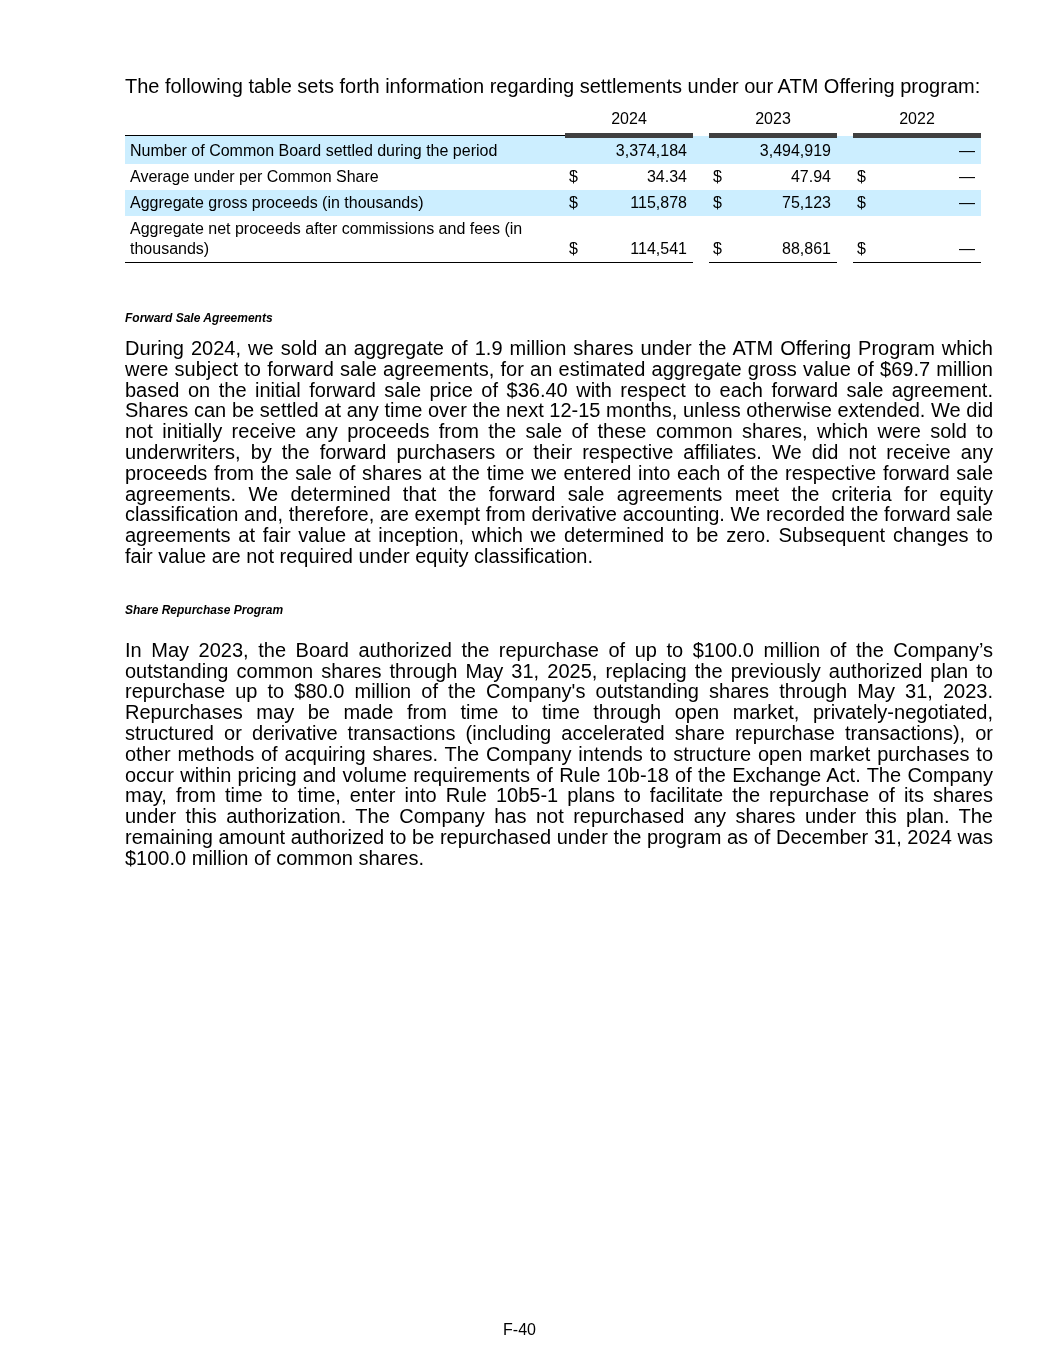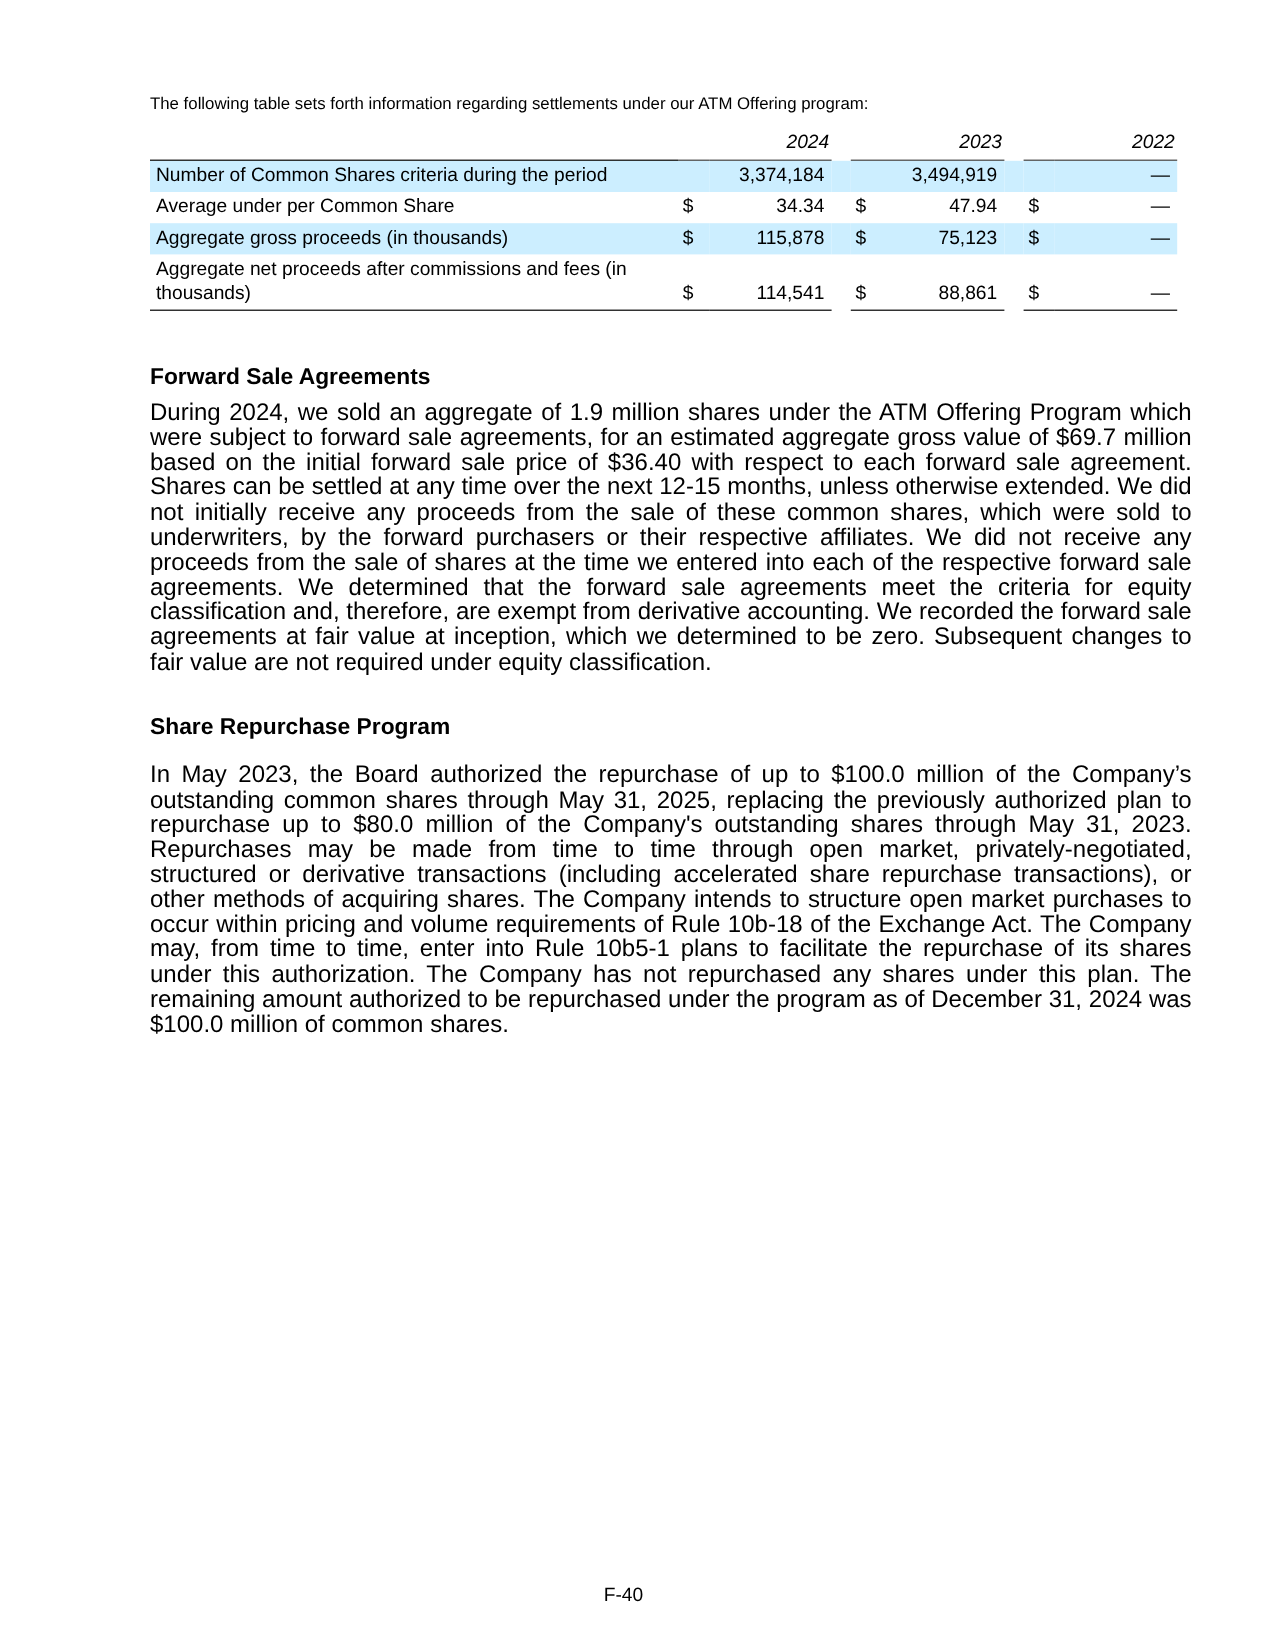--- a/index.html
+++ b/index.html
@@ -9,55 +9,55 @@
     width: 1055px;
     height: 1365px;
     background: #ffffff;
     font-family: "Liberation Sans", "DejaVu Sans", sans-serif;
     font-size: 16px;
     color: #000000;
     padding: 76px 62px 0 125px;
     overflow: hidden;
   }
   .intro {
-    font-size: 14px;
+    font-size: 20px;
     line-height: 21px;
     margin-bottom: 9px;
   }
   table.atm-table {
     border-collapse: collapse;
     table-layout: fixed;
     width: 856px;
   }
   .atm-table th, .atm-table td {
     font-size: 16px;
     font-weight: normal;
     vertical-align: bottom;
     padding: 3px 2px;
     line-height: 20px;
   }
   .atm-table thead th { padding-bottom: 4px; }
   .atm-table th.grp {
-    text-align: right;
-    border-bottom: 1px solid #404040;
-    font-style: italic;
+    text-align: center;
+    border-bottom: 5px solid #404040;
   }
   .atm-table th.lbl-h {
     border-bottom: 1px solid #000;
   }
   .atm-table td.lbl { text-align: left; padding-left: 5px; }
   .atm-table td.usd { text-align: left; padding-left: 4px; }
   .atm-table td.amt { text-align: right; padding-right: 6px; }
   .atm-table tr.shaded td { background: #cceeff; }
   .atm-table tr.last td.lbl,
   .atm-table tr.last td.usd,
   .atm-table tr.last td.amt { border-bottom: 1px solid #000; }
   .section-heading {
-    font-size: 19px;
+    font-size: 12px;
     font-weight: bold;
+    font-style: italic;
     line-height: 21px;
   }
   .section-heading.h-first { margin: 45px 0 9px 0; }
   .section-heading.h-second { margin: 33px 0 19px 0; }
   .body-para {
     font-size: 20px;
     line-height: 20.8px;
     text-align: justify;
   }
   .page-footer {
@@ -93,21 +93,21 @@
         <th class="lbl-h"></th>
         <th class="grp" colspan="2">2024</th>
         <th class="gap"></th>
         <th class="grp" colspan="2">2023</th>
         <th class="gap"></th>
         <th class="grp" colspan="2">2022</th>
       </tr>
     </thead>
     <tbody>
       <tr class="shaded">
-        <td class="lbl">Number of Common Shares criteria during the period</td>
+        <td class="lbl">Number of Common Board settled during the period</td>
         <td class="usd"></td>
         <td class="amt">3,374,184</td>
         <td class="gap"></td>
         <td class="usd"></td>
         <td class="amt">3,494,919</td>
         <td class="gap"></td>
         <td class="usd"></td>
         <td class="amt">—</td>
       </tr>
       <tr>

